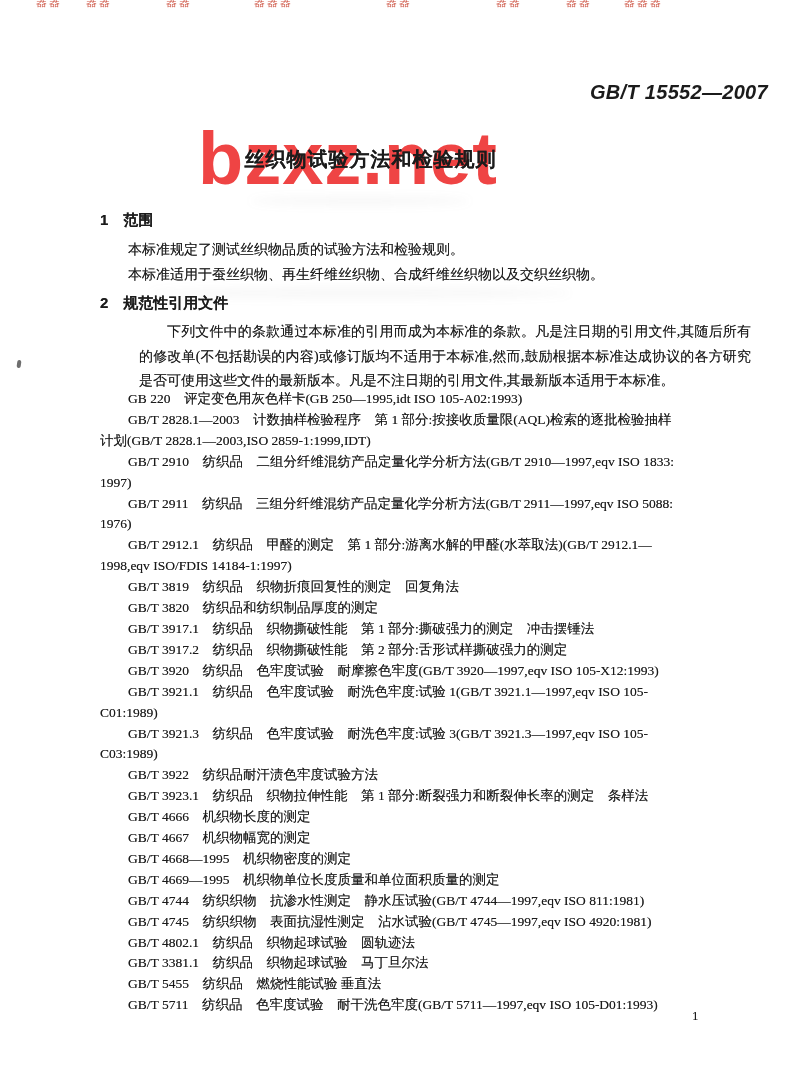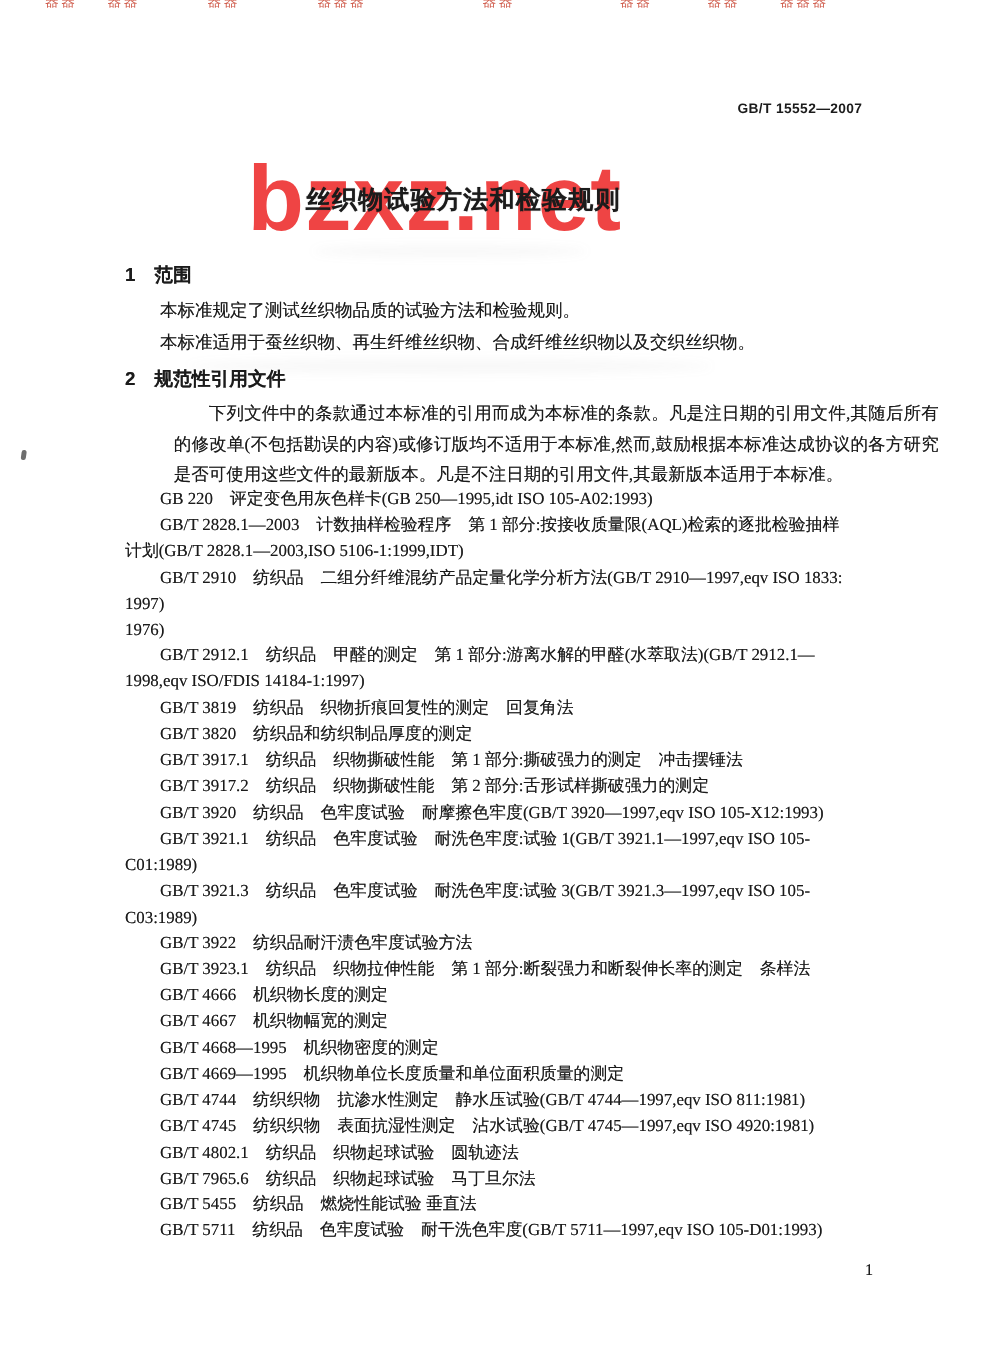--- a/index.html
+++ b/index.html
@@ -19,22 +19,23 @@
     position:absolute;top:-4px;
     font-size:11px;line-height:12px;
     color:#c63b28;
     font-family:"Liberation Serif",serif;
     letter-spacing:2px;
     opacity:.85;
   }
   #header-code{
     left:590px;top:81px;
     font-family:"Liberation Sans",sans-serif;
-    font-weight:bold;font-size:11px;letter-spacing:.3px;
+    font-weight:bold;font-size:20px;letter-spacing:.3px;
     z-index:2;
+    font-style:italic;
   }
   #watermark{
     left:198px;top:116px;
     font-family:"Liberation Sans",sans-serif;
     font-weight:bold;font-size:74px;letter-spacing:1px;
     color:#ef4444;z-index:0;white-space:nowrap;
   }
   #doc-title{
     left:0;top:146px;width:741px;text-align:center;
     font-family:"Liberation Sans",sans-serif;
@@ -99,23 +100,24 @@
 
 <div id="sec2-heading" class="abs heading">2　规范性引用文件</div>
 <div id="sec2-intro" class="abs textblock">
     <div class="line indent fill">下列文件中的条款通过本标准的引用而成为本标准的条款。凡是注日期的引用文件,其随后所有</div>
     <div class="line fill">的修改单(不包括勘误的内容)或修订版均不适用于本标准,然而,鼓励根据本标准达成协议的各方研究</div>
     <div class="line ">是否可使用这些文件的最新版本。凡是不注日期的引用文件,其最新版本适用于本标准。</div>
   </div>
 <div id="ref-list" class="abs textblock">
     <div class="line indent">GB 220　评定变色用灰色样卡(GB 250—1995,idt ISO 105-A02:1993)</div>
     <div class="line indent">GB/T 2828.1—2003　计数抽样检验程序　第 1 部分:按接收质量限(AQL)检索的逐批检验抽样</div>
-    <div class="line ">计划(GB/T 2828.1—2003,ISO 5106-1:1999,IDT)</div>
+    <div class="line ">计划(GB/T 2828.1—2003,ISO 2859-1:1999,IDT)</div>
     <div class="line indent">GB/T 2910　纺织品　二组分纤维混纺产品定量化学分析方法(GB/T 2910—1997,eqv ISO 1833:</div>
     <div class="line ">1997)</div>
+    <div class="line indent">GB/T 2911　纺织品　三组分纤维混纺产品定量化学分析方法(GB/T 2911—1997,eqv ISO 5088:</div>
     <div class="line ">1976)</div>
     <div class="line indent">GB/T 2912.1　纺织品　甲醛的测定　第 1 部分:游离水解的甲醛(水萃取法)(GB/T 2912.1—</div>
     <div class="line ">1998,eqv ISO/FDIS 14184-1:1997)</div>
     <div class="line indent">GB/T 3819　纺织品　织物折痕回复性的测定　回复角法</div>
     <div class="line indent">GB/T 3820　纺织品和纺织制品厚度的测定</div>
     <div class="line indent">GB/T 3917.1　纺织品　织物撕破性能　第 1 部分:撕破强力的测定　冲击摆锤法</div>
     <div class="line indent">GB/T 3917.2　纺织品　织物撕破性能　第 2 部分:舌形试样撕破强力的测定</div>
     <div class="line indent">GB/T 3920　纺织品　色牢度试验　耐摩擦色牢度(GB/T 3920—1997,eqv ISO 105-X12:1993)</div>
     <div class="line indent">GB/T 3921.1　纺织品　色牢度试验　耐洗色牢度:试验 1(GB/T 3921.1—1997,eqv ISO 105-</div>
     <div class="line ">C01:1989)</div>
@@ -123,20 +125,20 @@
     <div class="line ">C03:1989)</div>
     <div class="line indent">GB/T 3922　纺织品耐汗渍色牢度试验方法</div>
     <div class="line indent">GB/T 3923.1　纺织品　织物拉伸性能　第 1 部分:断裂强力和断裂伸长率的测定　条样法</div>
     <div class="line indent">GB/T 4666　机织物长度的测定</div>
     <div class="line indent">GB/T 4667　机织物幅宽的测定</div>
     <div class="line indent">GB/T 4668—1995　机织物密度的测定</div>
     <div class="line indent">GB/T 4669—1995　机织物单位长度质量和单位面积质量的测定</div>
     <div class="line indent">GB/T 4744　纺织织物　抗渗水性测定　静水压试验(GB/T 4744—1997,eqv ISO 811:1981)</div>
     <div class="line indent">GB/T 4745　纺织织物　表面抗湿性测定　沾水试验(GB/T 4745—1997,eqv ISO 4920:1981)</div>
     <div class="line indent">GB/T 4802.1　纺织品　织物起球试验　圆轨迹法</div>
-    <div class="line indent">GB/T 7965.6　纺织品　织物起球试验　马丁旦尔法</div>
+    <div class="line indent">GB/T 3381.1　纺织品　织物起球试验　马丁旦尔法</div>
     <div class="line indent">GB/T 5455　纺织品　燃烧性能试验 垂直法</div>
     <div class="line indent">GB/T 5711　纺织品　色牢度试验　耐干洗色牢度(GB/T 5711—1997,eqv ISO 105-D01:1993)</div>
   </div>
 
 <div id="ink-speck" class="abs"></div>
 
 <div id="page-number" class="abs">1</div>
 
 </body></html>

